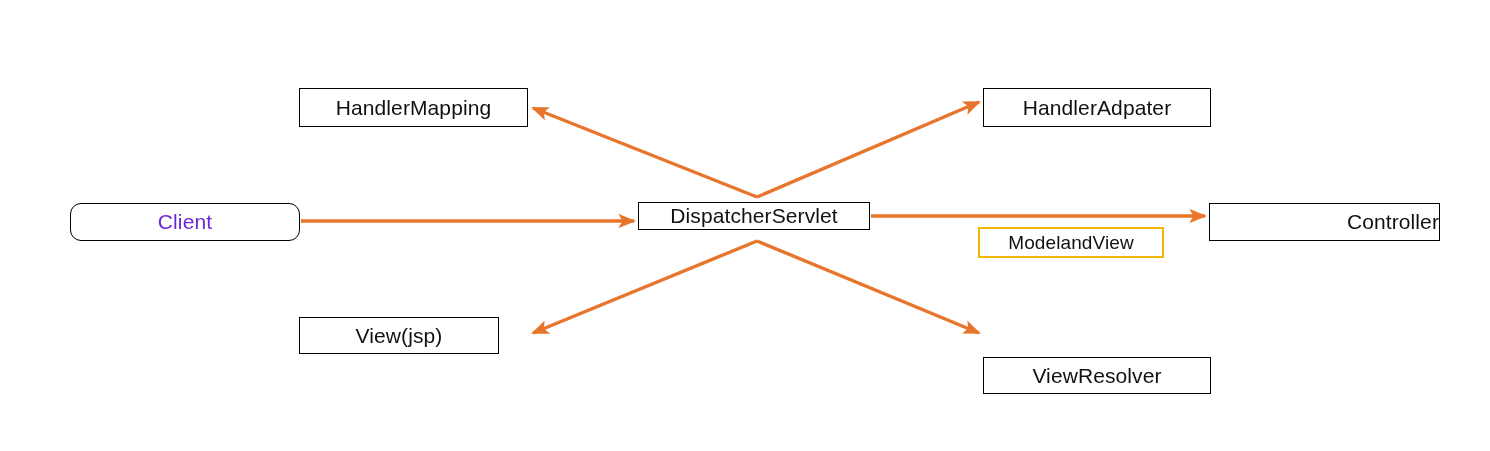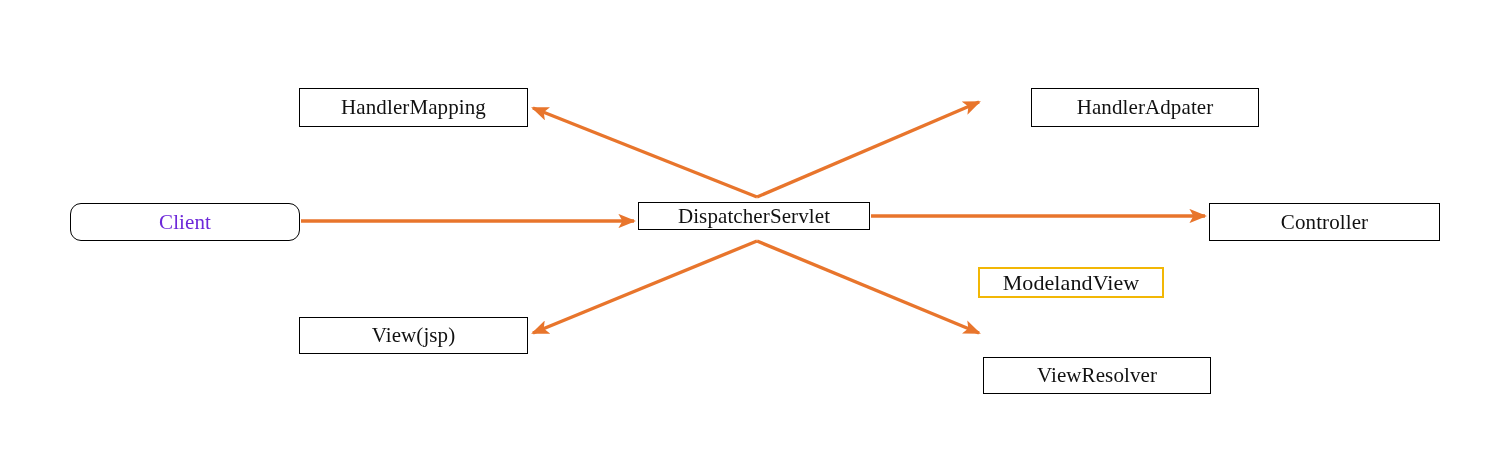--- a/index.html
+++ b/index.html
@@ -28,30 +28,29 @@
   .node-box {
     position: absolute;
     box-sizing: border-box;
     background: #ffffff;
     border: 1.6px solid #000000;
     display: flex;
     align-items: center;
     justify-content: center;
     color: #111111;
     font-size: 21px;
-    font-family: Liberation Serif, serif;
+    font-family: Liberation Sans, sans-serif;
     letter-spacing: 0.1px;
     white-space: nowrap;
     z-index: 3;
   }
   .node-box.accent {
     border: 2.2px solid #F2B705;
-    font-size: 22px;
+    font-size: 19px;
     z-index: 4;
-    margin-top: 40px;
   }
 </style>
 </head>
 <body>
 
 <div id="diagram-canvas">
 
   <svg id="arrow-layer" viewBox="0 0 1490 451" xmlns="http://www.w3.org/2000/svg">
       <defs>
         <marker id="arrowhead" markerWidth="5.2" markerHeight="4.2" refX="4.6" refY="2.1" orient="auto" markerUnits="strokeWidth">
@@ -63,36 +62,36 @@
       <line x1="301" y1="221" x2="634" y2="221" stroke="#E8752C" stroke-width="3.4" stroke-linecap="butt" marker-end="url(#arrowhead)"></line>
       <line x1="871" y1="216" x2="1205" y2="216" stroke="#E8752C" stroke-width="3.4" stroke-linecap="butt" marker-end="url(#arrowhead)"></line>
       <line x1="757" y1="241" x2="533" y2="333" stroke="#E8752C" stroke-width="3.4" stroke-linecap="butt" marker-end="url(#arrowhead)"></line>
       <line x1="757" y1="241" x2="979" y2="333" stroke="#E8752C" stroke-width="3.4" stroke-linecap="butt" marker-end="url(#arrowhead)"></line>
     </svg>
 
   <div id="node-layer">
       <div class="node-box" style="left: 299px; top: 88px; width: 229px; height: 39px; border-color: rgb(0, 0, 0); background: rgb(255, 255, 255); color: rgb(17, 17, 17);">
         <span>HandlerMapping</span>
       </div>
-      <div class="node-box" style="left: 983px; top: 88px; width: 228px; height: 39px; border-color: rgb(0, 0, 0); background: rgb(255, 255, 255); color: rgb(17, 17, 17); margin-left: 48px;">
+      <div class="node-box" style="left: 983px; top: 88px; width: 228px; height: 39px; border-color: rgb(0, 0, 0); background: rgb(255, 255, 255); color: rgb(17, 17, 17);">
         <span>HandlerAdpater</span>
       </div>
       <div class="node-box" style="left: 70px; top: 203px; width: 230px; height: 38px; border-color: rgb(0, 0, 0); background: rgb(255, 255, 255); color: #6d28d9; border-radius: 11px;">
         <span>Client</span>
       </div>
       <div class="node-box" style="left: 638px; top: 202px; width: 232px; height: 28px; border-color: rgb(0, 0, 0); background: rgb(255, 255, 255); color: rgb(17, 17, 17);">
         <span>DispatcherServlet</span>
       </div>
-      <div class="node-box" style="left: 1209px; top: 203px; width: 231px; height: 38px; border-color: rgb(0, 0, 0); background: rgb(255, 255, 255); color: rgb(17, 17, 17);">
+      <div class="node-box" style="left: 1209px; top: 203px; width: 231px; height: 38px; border-color: rgb(0, 0, 0); background: rgb(255, 255, 255); color: rgb(17, 17, 17); justify-content: flex-end;">
         <span>Controller</span>
       </div>
       <div class="node-box accent" style="left: 978px; top: 227px; width: 186px; height: 31px; border-color: rgb(242, 183, 5); background: rgb(255, 255, 255); color: rgb(17, 17, 17);">
         <span>ModelandView</span>
       </div>
-      <div class="node-box" style="left: 299px; top: 317px; width: 229px; height: 37px; border-color: rgb(0, 0, 0); background: rgb(255, 255, 255); color: rgb(17, 17, 17);">
+      <div class="node-box" style="left: 299px; top: 317px; width: 200px; height: 37px; border-color: rgb(0, 0, 0); background: rgb(255, 255, 255); color: rgb(17, 17, 17);">
         <span>View(jsp)</span>
       </div>
       <div class="node-box" style="left: 983px; top: 317px; width: 228px; height: 37px; border-color: rgb(0, 0, 0); background: rgb(255, 255, 255); color: rgb(17, 17, 17); margin-top: 40px;">
         <span>ViewResolver</span>
       </div>
     </div>
 
 </div>
 
 </body></html>

